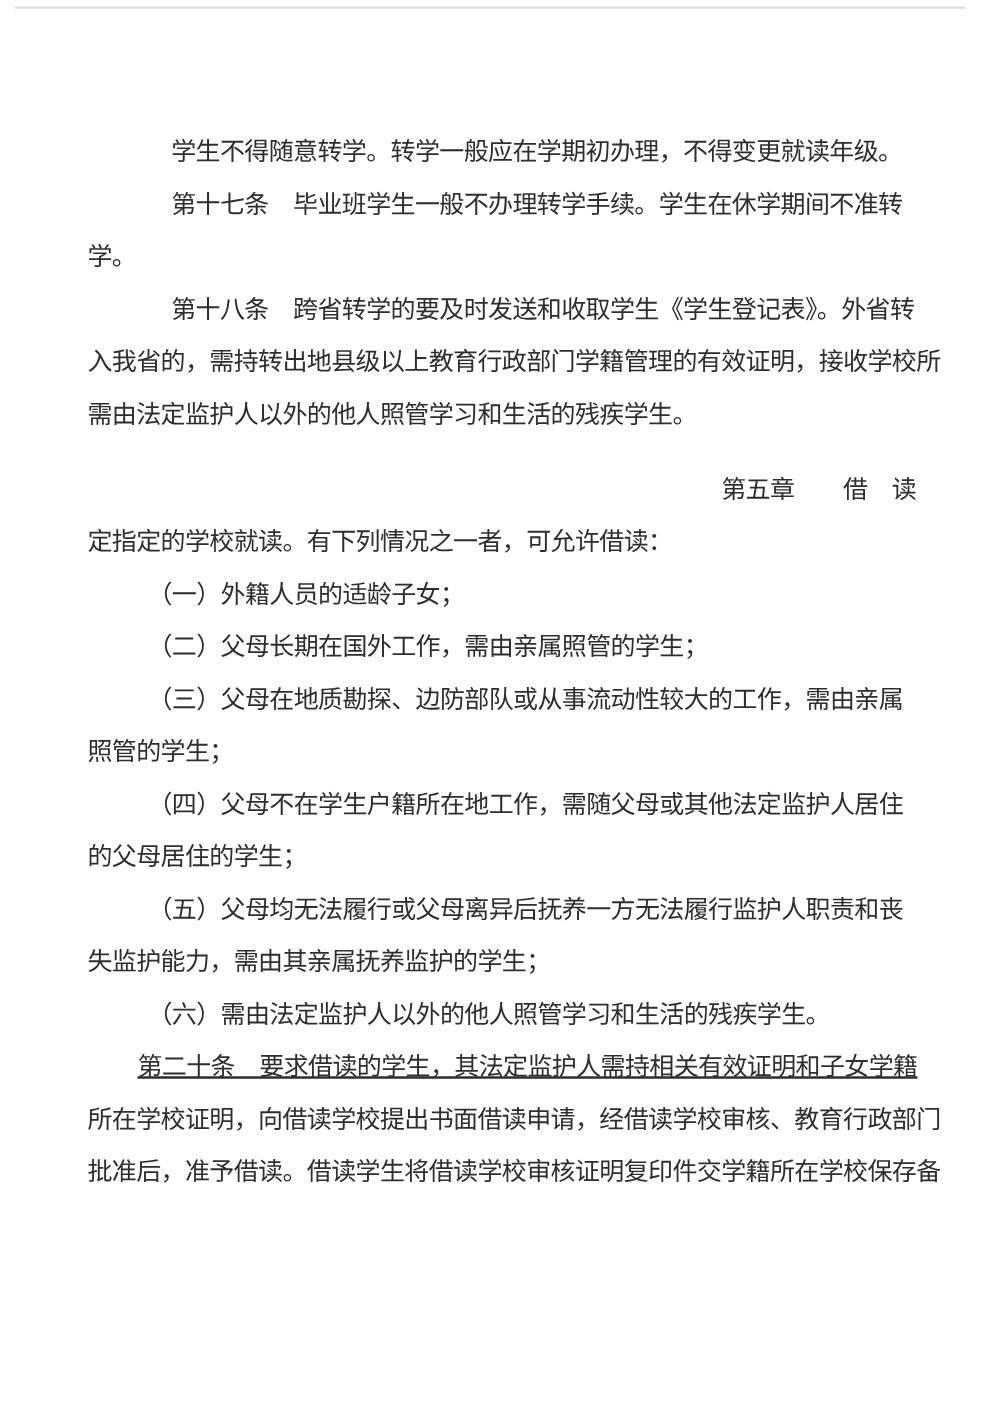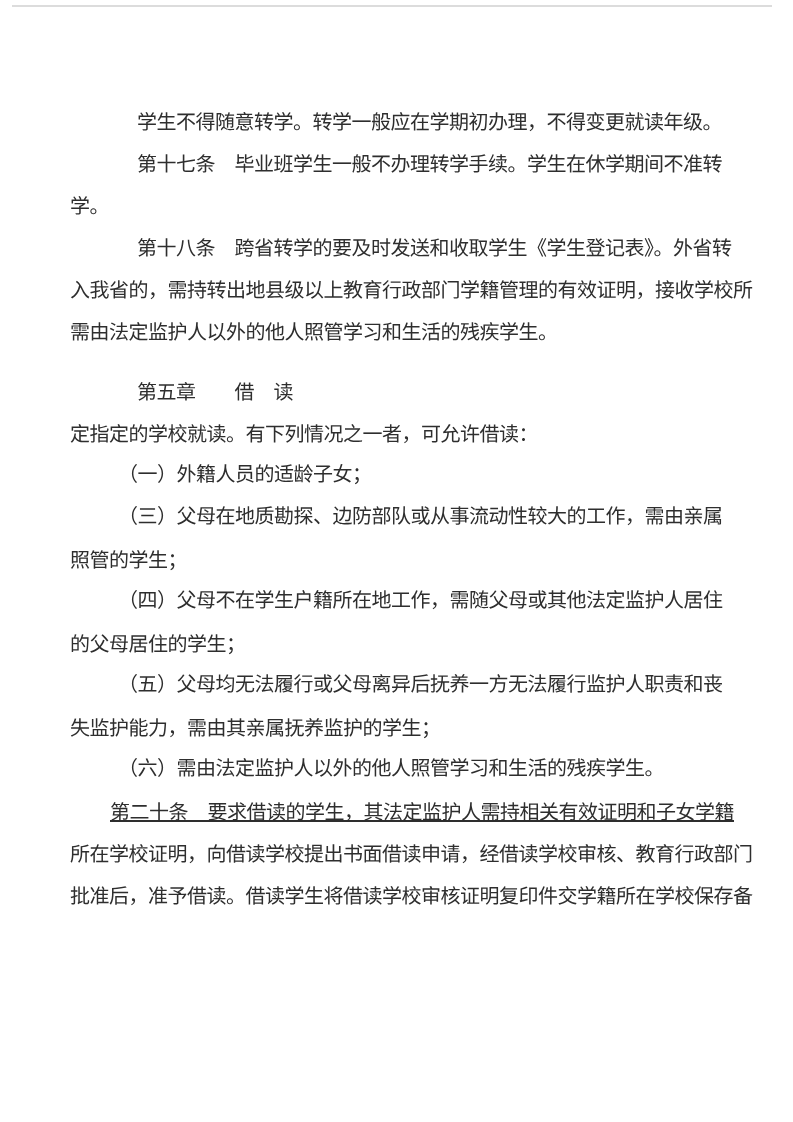--- a/index.html
+++ b/index.html
@@ -39,26 +39,26 @@
   .line {
     font-size: 20px;
     line-height: 42px;
     letter-spacing: -0.5px;
     white-space: nowrap;
     font-weight: 400;
   }
 
   
   .ind-none  { margin-left: 0; }
-  .ind-item  { margin-left: 48px; font-family: Liberation Mono, monospace; }  
+  .ind-item  { margin-left: 48px; }  
   .ind-para  { margin-left: 67px; }  
   .ind-art20 { margin-left: 40px; text-decoration: underline; }  
 
   
-  .chapter-gap { margin-top: 18px; }
+  .chapter-gap { margin-top: 18px; text-align: right; }
 </style>
 </head>
 <body>
 
 <div class="page">
 
   <div class="scan-edge"></div>
 
   <div class="doc-body">
 
@@ -66,20 +66,21 @@
     <div class="line ind-para">第十七条　毕业班学生一般不办理转学手续。学生在休学期间不准转</div>
     <div class="line ind-none">学。</div>
     <div class="line ind-para">第十八条　跨省转学的要及时发送和收取学生《学生登记表》。外省转</div>
     <div class="line ind-none">入我省的，需持转出地县级以上教育行政部门学籍管理的有效证明，接收学校所</div>
     <div class="line ind-none">需由法定监护人以外的他人照管学习和生活的残疾学生。</div>
 
     <div class="line ind-para chapter-gap">第五章　　借　读</div>
 
     <div class="line ind-none">定指定的学校就读。有下列情况之一者，可允许借读：</div>
     <div class="line ind-item">（一）外籍人员的适龄子女；</div>
+    <div class="line ind-item">（二）父母长期在国外工作，需由亲属照管的学生；</div>
     <div class="line ind-item">（三）父母在地质勘探、边防部队或从事流动性较大的工作，需由亲属</div>
     <div class="line ind-none">照管的学生；</div>
     <div class="line ind-item">（四）父母不在学生户籍所在地工作，需随父母或其他法定监护人居住</div>
     <div class="line ind-none">的父母居住的学生；</div>
     <div class="line ind-item">（五）父母均无法履行或父母离异后抚养一方无法履行监护人职责和丧</div>
     <div class="line ind-none">失监护能力，需由其亲属抚养监护的学生；</div>
     <div class="line ind-item">（六）需由法定监护人以外的他人照管学习和生活的残疾学生。</div>
     <div class="line ind-art20">第二十条　要求借读的学生，其法定监护人需持相关有效证明和子女学籍</div>
     <div class="line ind-none">所在学校证明，向借读学校提出书面借读申请，经借读学校审核、教育行政部门</div>
     <div class="line ind-none">批准后，准予借读。借读学生将借读学校审核证明复印件交学籍所在学校保存备</div>

